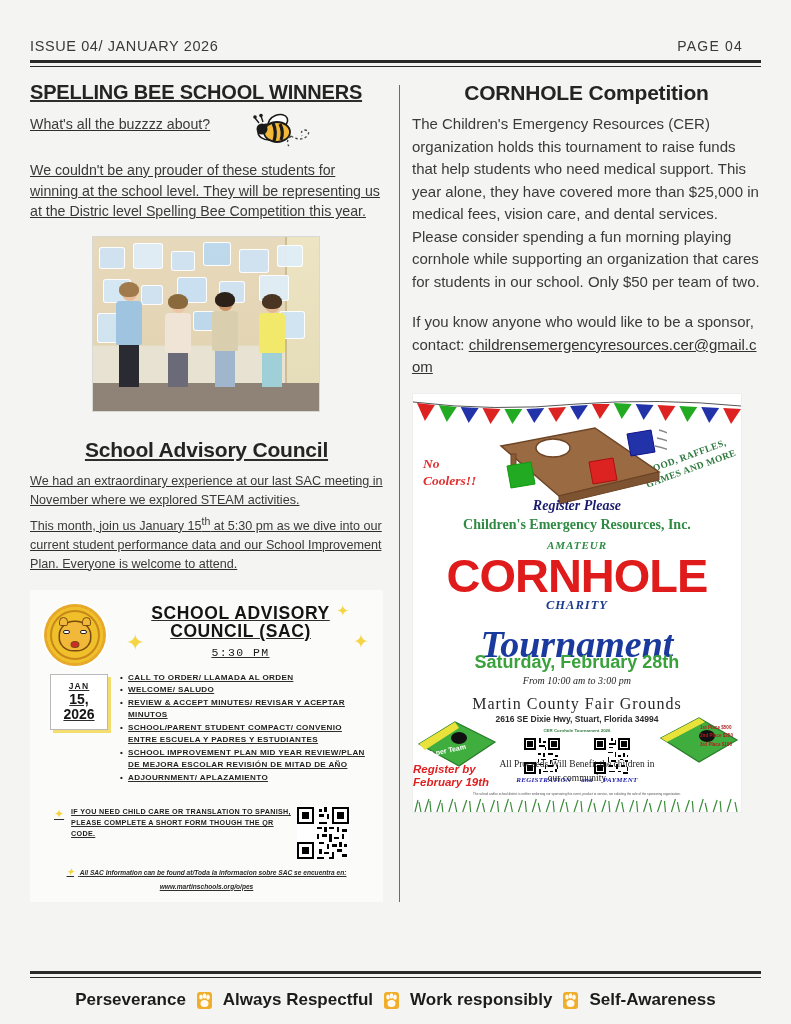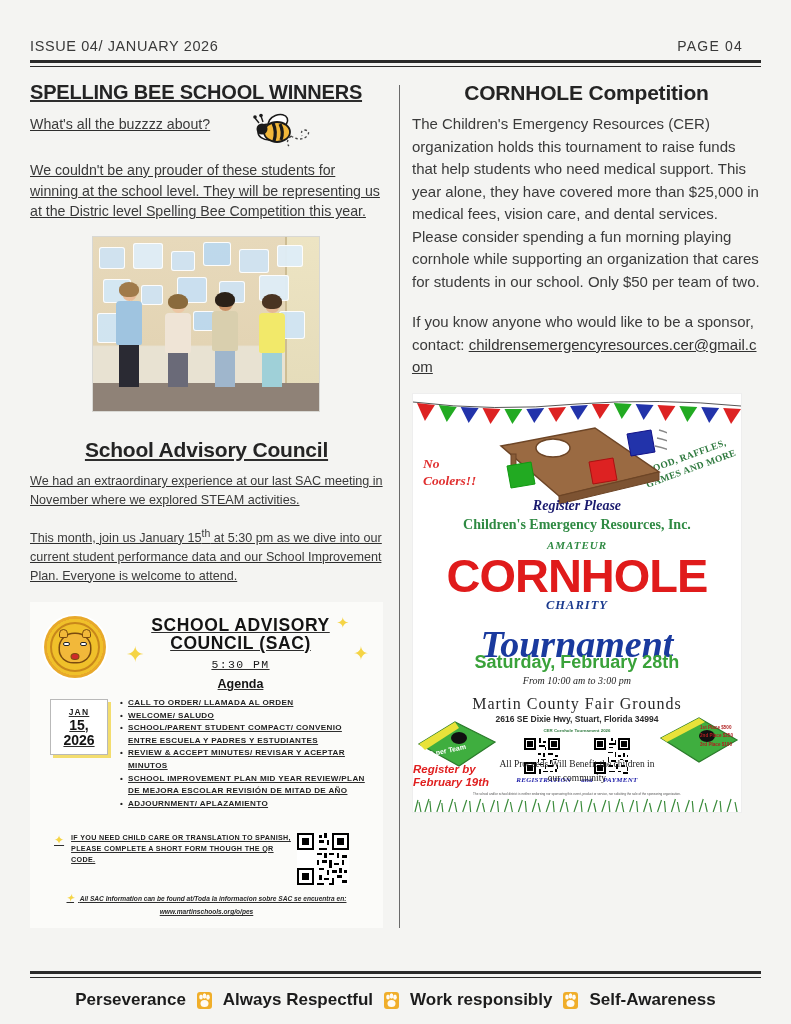--- a/index.html
+++ b/index.html
@@ -288,58 +288,57 @@
           </div>
           <div class="body" style="height:40px;background:#f2e96a;"></div>
           <div class="legs" style="height:34px;background:#9fd0d8;"></div>
         </div>
       </div>
 
       <h2 class="section-title title-center" style="margin-top:26px;font-size:21px;">School Advisory Council</h2>
 
       <div class="body-sm">We had an extraordinary experience at our last SAC meeting in November where we explored STEAM activities.</div>
 
-      <div class="body-sm" style="margin-top:16px;">
+      <div class="body-sm" style="margin-top:4px;">
         <span>This month, join us January 15</span><sup>th</sup><span> at 5:30 pm as we dive into our current student performance data and our School Improvement Plan. Everyone is welcome to attend.</span>
       </div>
 
       <div class="sac-flyer">
         <div class="sac-top">
           <div class="seal">
             <div class="ring"></div>
             <div class="cat">
               <span class="ear l"></span>
                 <span class="ear r"></span>
               <span class="eye l"></span>
                 <span class="eye r"></span>
               <span class="mouth"></span>
             </div>
           </div>
           <div class="sac-head">
             <div class="sac-title">SCHOOL ADVISORY</div>
             <div class="sac-title" style="margin-top:0;">COUNCIL (SAC)</div>
             <div class="sac-time">5:30 PM</div>
-            <div class="sac-agenda-h">Agenda</div>
           </div>
         </div>
         <span class="spark" style="right:34px;top:12px;font-size:15px;"></span>
         <span class="spark" style="right:14px;top:40px;font-size:19px;"></span>
         <span class="spark" style="left:96px;top:40px;font-size:22px;"></span>
 
         <div class="sac-main">
           <div class="datebox">
             <div class="m">JAN</div>
             <div class="d">15,</div>
             <div class="y">2026</div>
           </div>
           <ul class="agenda">
             <li>CALL TO ORDER/ LLAMADA AL ORDEN</li>
             <li>WELCOME/ SALUDO</li>
+            <li>REVIEW &amp; ACCEPT MINUTES/ REVISAR Y ACEPTAR MINUTOS</li>
             <li>SCHOOL/PARENT STUDENT COMPACT/ CONVENIO ENTRE ESCUELA Y PADRES Y ESTUDIANTES</li>
-            <li>REVIEW &amp; ACCEPT MINUTES/ REVISAR Y ACEPTAR MINUTOS</li>
             <li>SCHOOL IMPROVEMENT PLAN MID YEAR REVIEW/PLAN DE MEJORA ESCOLAR REVISIÓN DE MITAD DE AÑO</li>
             <li>ADJOURNMENT/ APLAZAMIENTO</li>
           </ul>
         </div>
 
         <div class="sac-notes">
           <div class="notes-col">
             <div class="note">
               <span class="spark" style="position:relative;font-size:12px;"></span>
               <span class="txt">IF YOU NEED CHILD CARE OR TRANSLATION TO SPANISH, PLEASE COMPLETE A SHORT FORM THOUGH THE QR CODE.</span>

